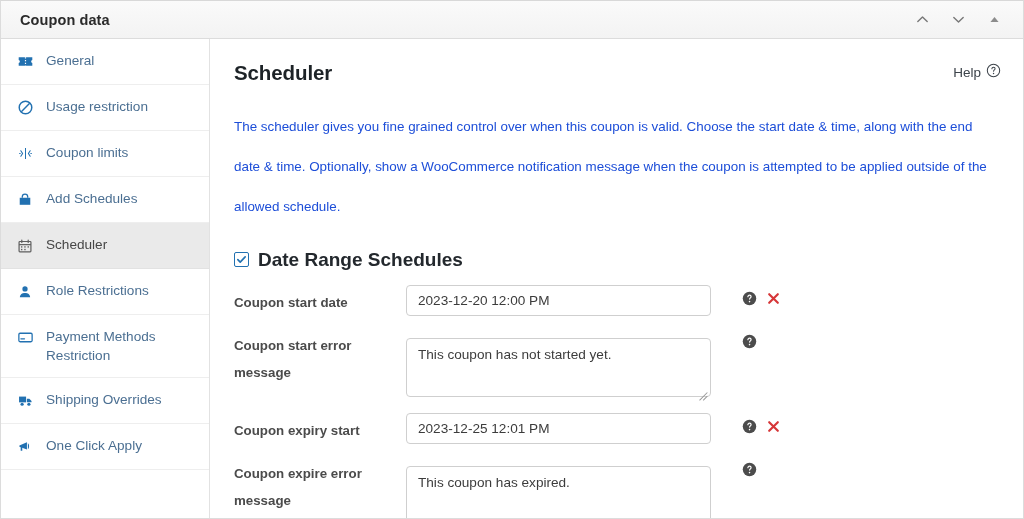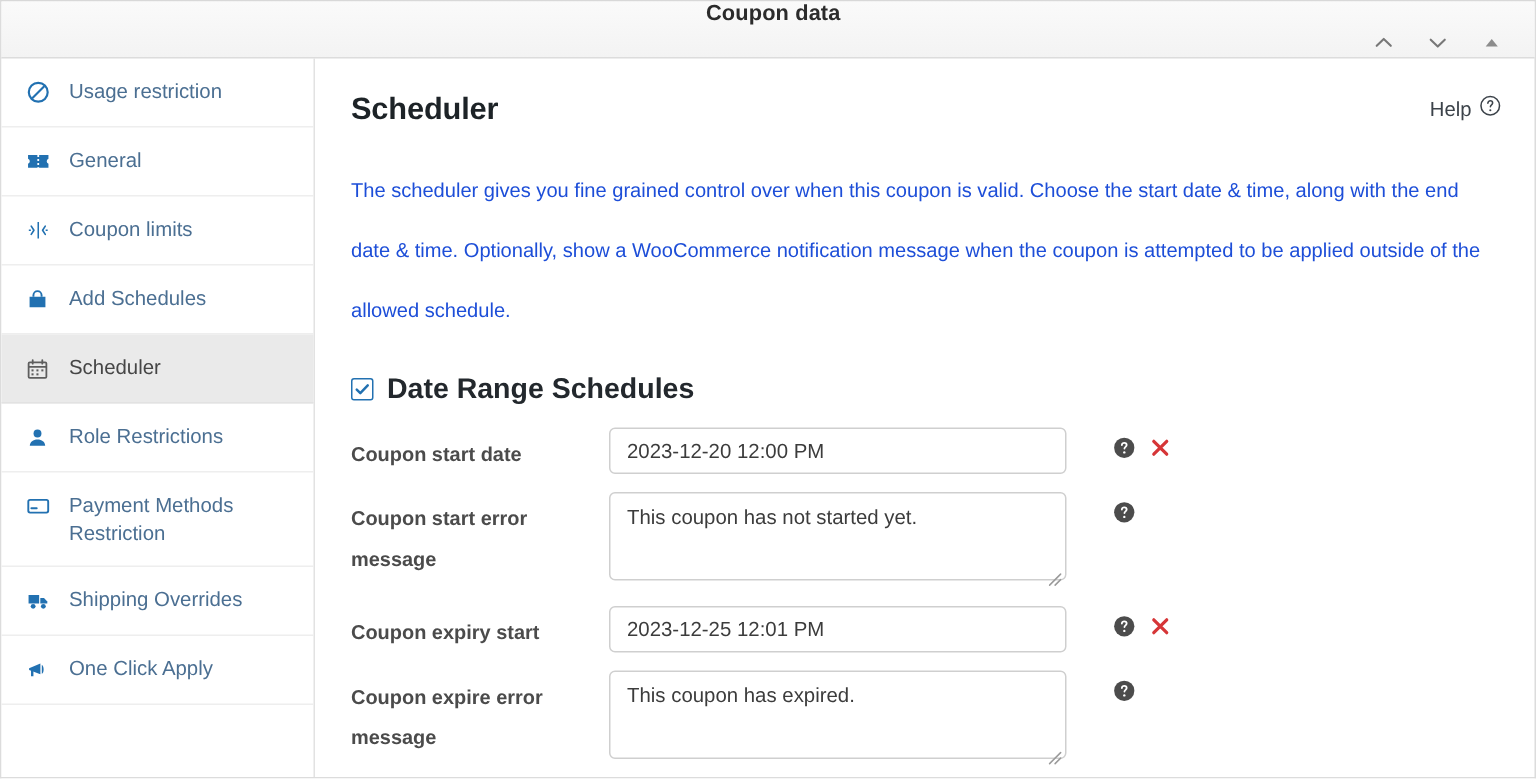--- a/index.html
+++ b/index.html
@@ -32,21 +32,20 @@
   .titlebar {
     height: 38px;
     min-height: 38px;
     box-sizing: border-box;
     background: linear-gradient(to bottom, #fafafa 0%, #f3f3f3 100%);
     border-bottom: 1px solid #dcdcdc;
     display: flex;
     align-items: center;
     padding: 0 12px 0 19px;
     position: relative;
-    flex-direction: column;
   }
   .titlebar-title {
     font-size: 14.5px;
     font-weight: bold;
     color: #2b2b2b;
     letter-spacing: 0.1px;
   }
   .titlebar-actions {
     margin-left: auto;
     display: flex;
@@ -224,21 +223,21 @@
     font-family: "Liberation Sans", sans-serif;
     font-size: 13.6px;
     color: #3c3c3c;
     padding: 7px 11px;
     outline: none;
     resize: none;
     line-height: 18px;
     overflow: hidden;
     position: relative;
   }
-  .ta-holder { position: relative; width: 305px; }
+  .ta-holder { position: relative; width: 305px; margin-top: 10px; }
   .resize-grip {
     position: absolute;
     right: 3px;
     bottom: 3px;
     width: 11px;
     height: 11px;
     pointer-events: none;
   }
   .row-icons {
     display: flex;
@@ -285,36 +284,36 @@
       </div>
     </div>
   </div>
 
   <div class="body">
 
     <div class="sidebar">
 
       <div class="nav-item">
         <span class="nav-ico">
+          <svg width="17" height="17" viewBox="0 0 20 20" aria-hidden="true">
+            <path d="M2 5h16v3.1a2 2 0 0 0 0 3.8V15H2v-3.1a2 2 0 0 0 0-3.8V5z" fill="currentColor"></path>
+            <path d="M10 5v10" stroke="#ffffff" stroke-width="1.4" stroke-dasharray="1.6 1.6"></path>
+          </svg>
+        </span>
+        <span class="nav-label">General</span>
+      </div>
+
+      <div class="nav-item">
+        <span class="nav-ico">
           <svg width="17" height="17" viewBox="0 0 20 20" fill="none" aria-hidden="true">
             <circle cx="10" cy="10" r="7.4" stroke="currentColor" stroke-width="1.7"></circle>
             <path d="M5.1 14.9 L14.9 5.1" stroke="currentColor" stroke-width="1.7"></path>
           </svg>
         </span>
         <span class="nav-label">Usage restriction</span>
-      </div>
-
-      <div class="nav-item">
-        <span class="nav-ico">
-          <svg width="17" height="17" viewBox="0 0 20 20" aria-hidden="true">
-            <path d="M2 5h16v3.1a2 2 0 0 0 0 3.8V15H2v-3.1a2 2 0 0 0 0-3.8V5z" fill="currentColor"></path>
-            <path d="M10 5v10" stroke="#ffffff" stroke-width="1.4" stroke-dasharray="1.6 1.6"></path>
-          </svg>
-        </span>
-        <span class="nav-label">General</span>
       </div>
 
       <div class="nav-item">
         <span class="nav-ico">
           <svg width="17" height="17" viewBox="0 0 20 20" fill="none" aria-hidden="true">
             <path d="M10 3.5v13" stroke="currentColor" stroke-width="1.2"></path>
             <path d="M4.5 6.8 L6.6 10 L4.5 13.2" stroke="currentColor" stroke-width="1.3" stroke-linecap="round" stroke-linejoin="round"></path>
             <path d="M15.5 6.8 L13.4 10 L15.5 13.2" stroke="currentColor" stroke-width="1.3" stroke-linecap="round" stroke-linejoin="round"></path>
             <path d="M2.6 10h1.6M15.8 10h1.6" stroke="currentColor" stroke-width="1.2"></path>
           </svg>

